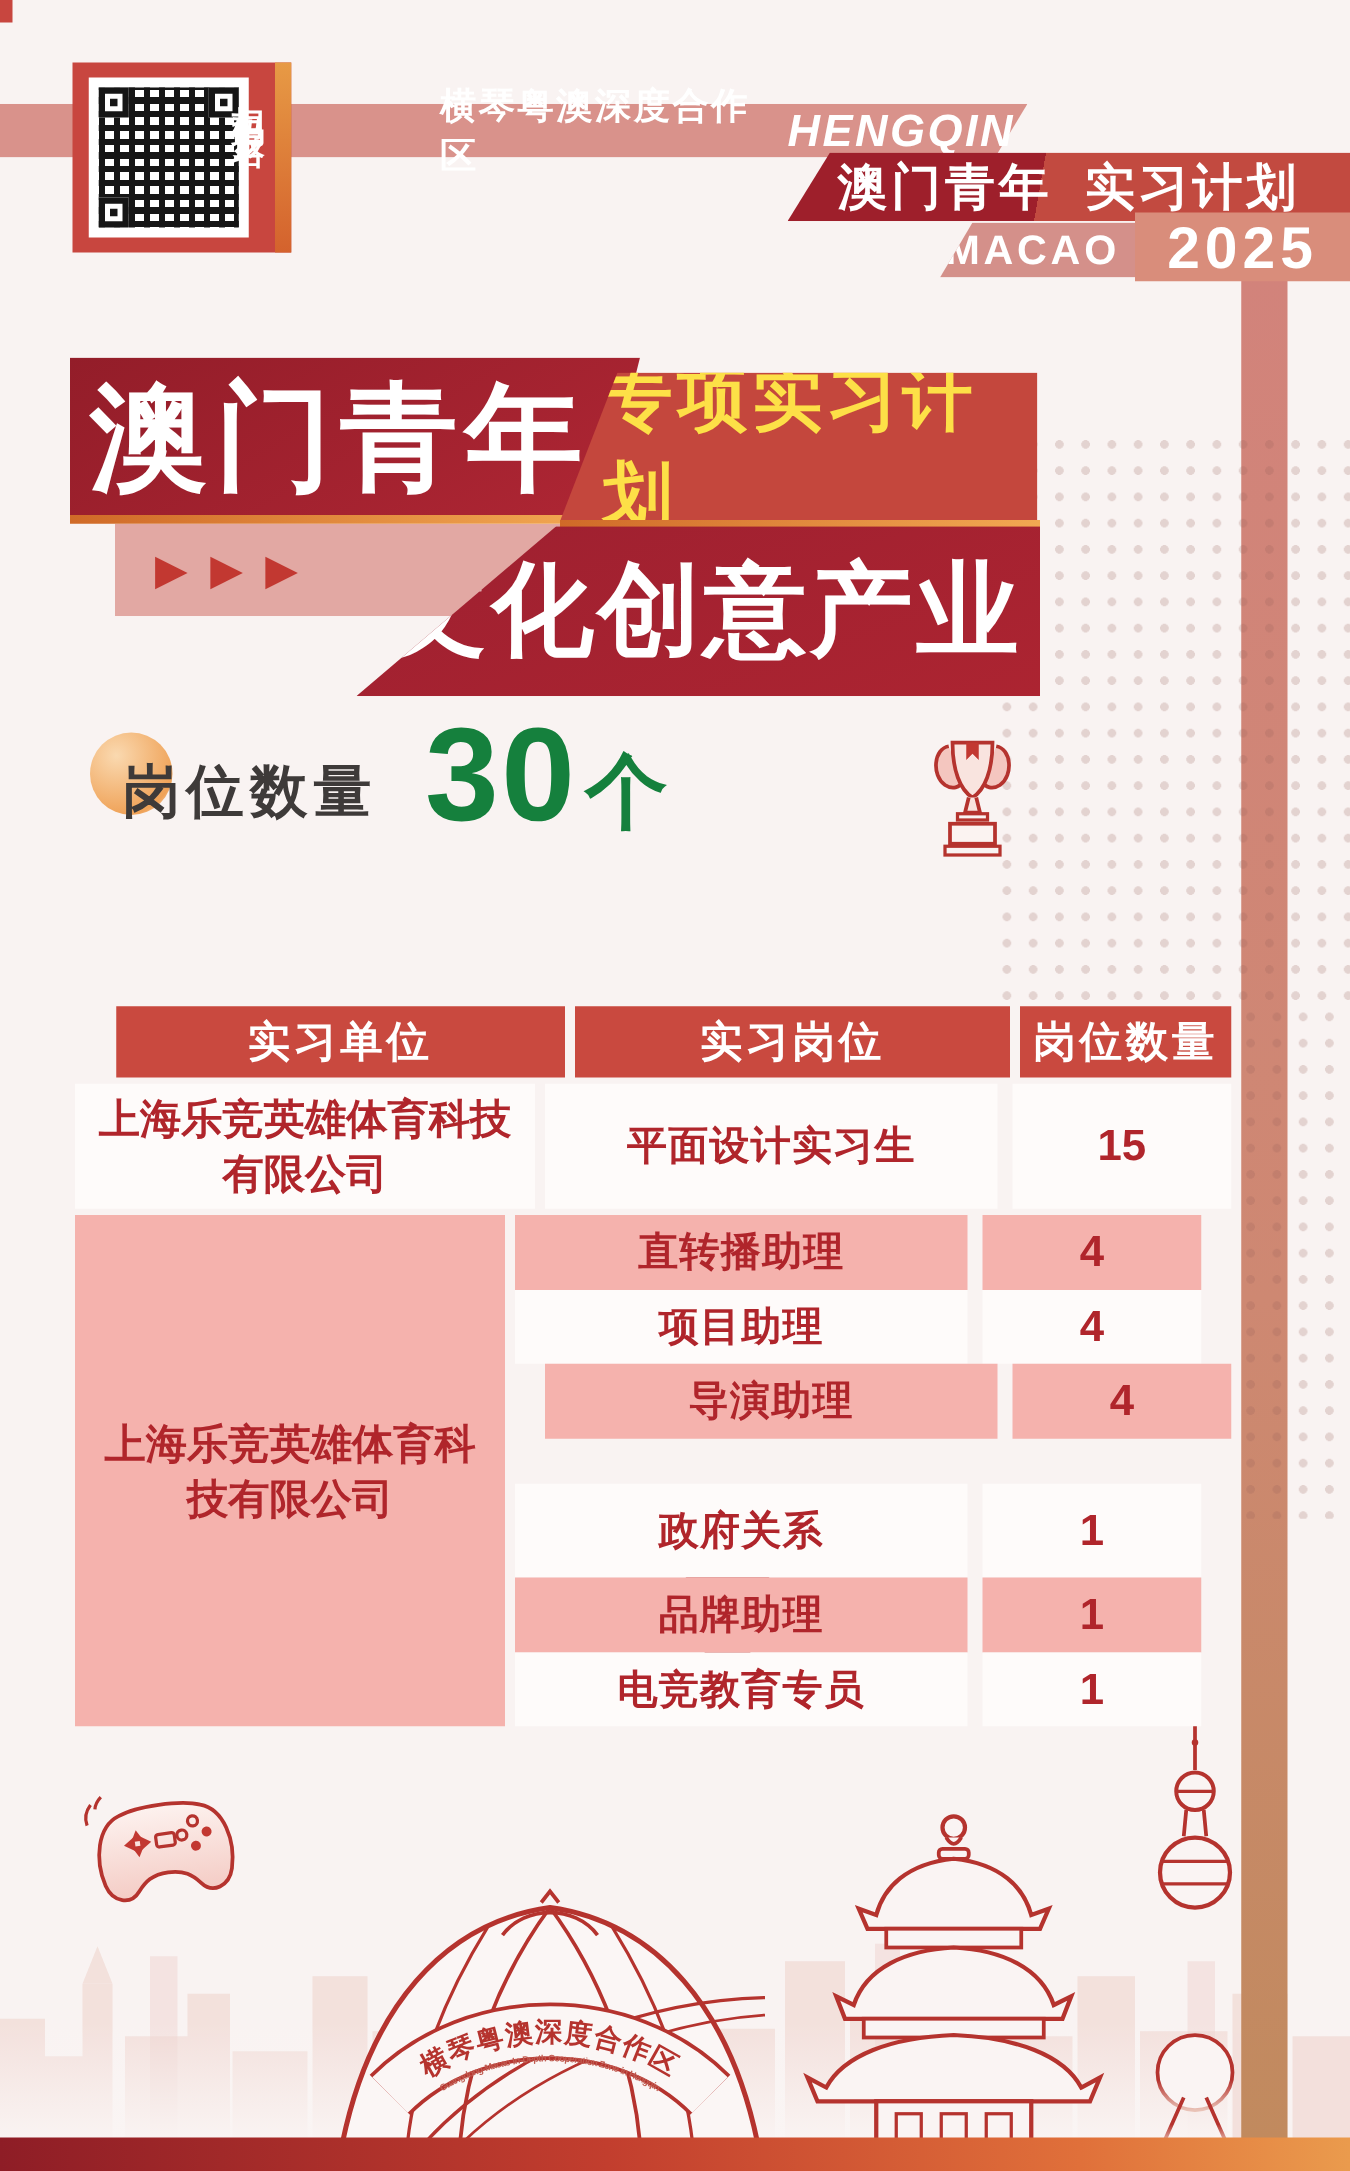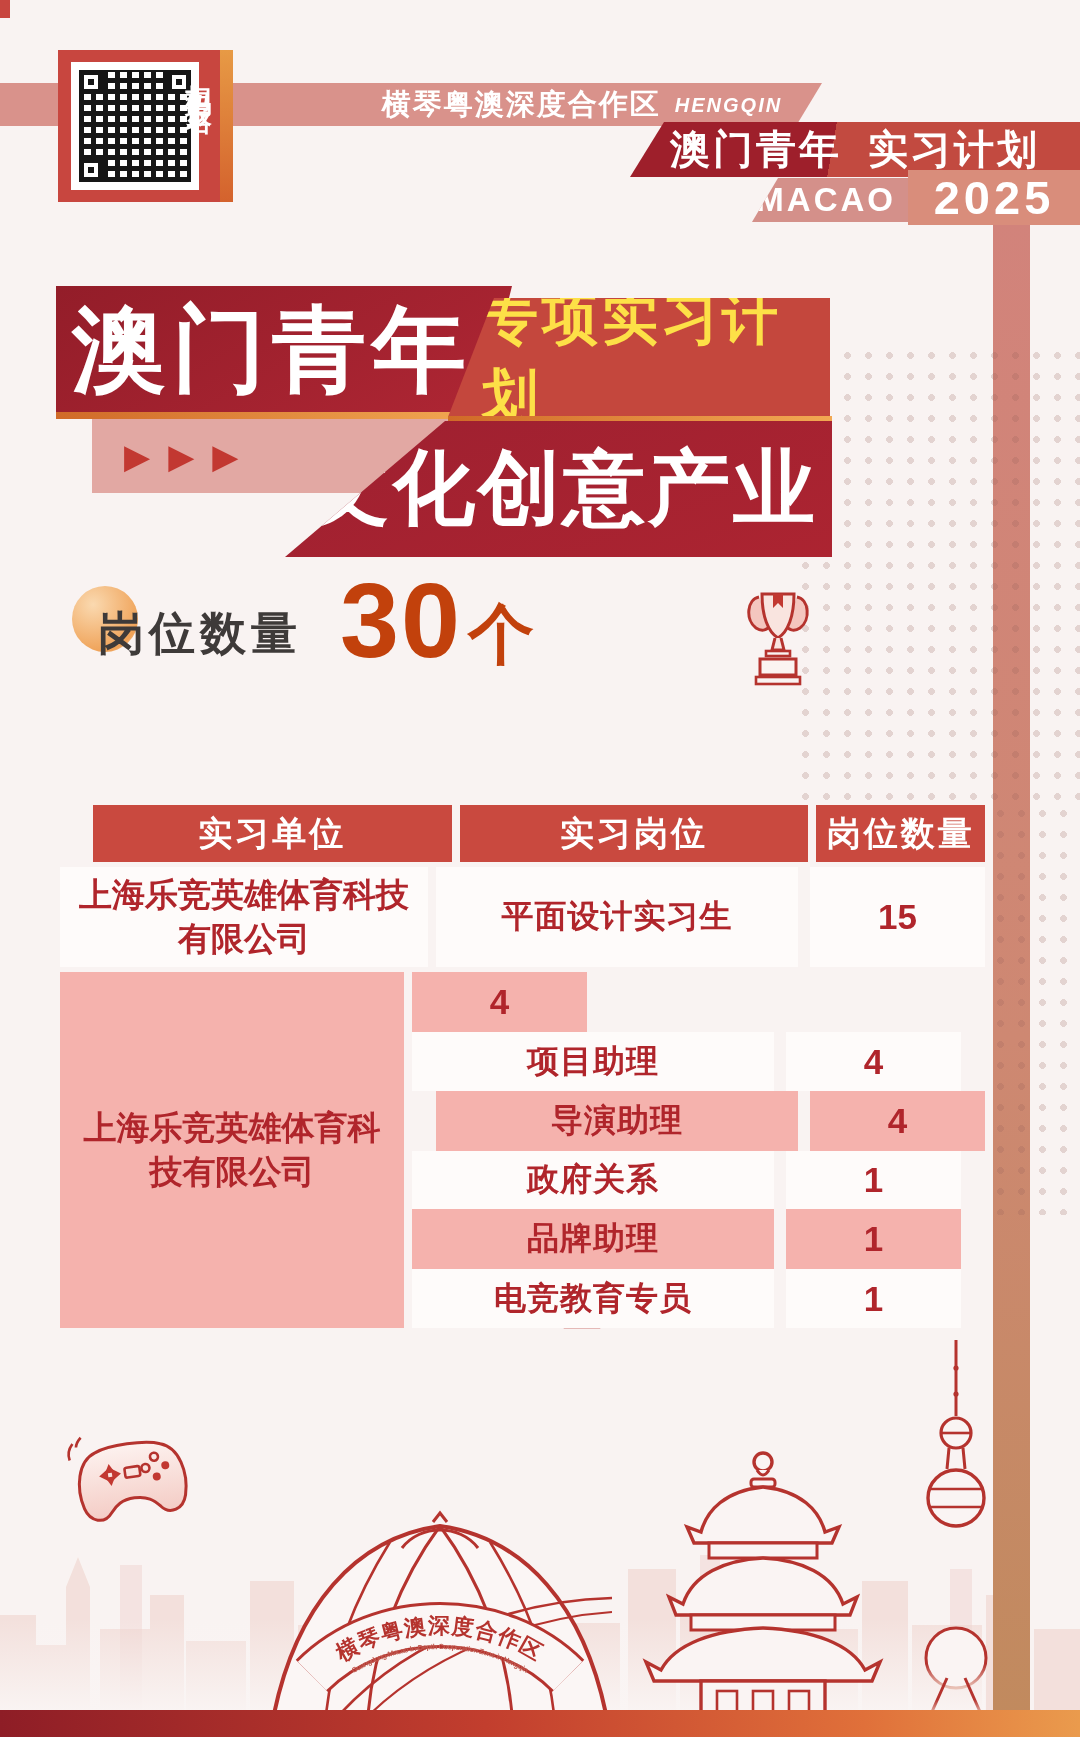--- a/index.html
+++ b/index.html
@@ -7,21 +7,21 @@
         background:#F9F3F2;font-family:"Liberation Sans","DejaVu Sans",sans-serif;}
   .abs{position:absolute;}
 
   
   .corner-mark{left:0;top:0;width:10px;height:18px;background:#C8463F;z-index:3;}
   .top-band{left:0;top:83px;width:822px;height:43px;background:#D9928B;z-index:2;
             clip-path:polygon(0 0,100% 0,calc(100% - 26px) 100%,0 100%);}
   .zone-line{left:352px;top:86px;width:460px;height:38px;z-index:3;color:#fff;
              display:flex;align-items:center;justify-content:center;gap:14px;}
   .zone-cn{font-size:29px;font-weight:700;letter-spacing:2px;}
-  .zone-en{font-size:20px;font-weight:900;letter-spacing:2px;font-style:italic;}
+  .zone-en{font-size:36px;font-weight:900;letter-spacing:2px;font-style:italic;}
   .program-band{left:630px;top:122px;width:450px;height:55px;z-index:3;
                 clip-path:polygon(34px 0,100% 0,100% 100%,0 100%);
                 background:linear-gradient(100deg,#9E1F2B 0 45%,#C24A40 45% 100%);
                 display:flex;align-items:center;justify-content:center;gap:26px;color:#fff;}
   .program-band span{font-size:40px;font-weight:900;letter-spacing:3px;}
   .macao-badge{left:752px;top:178px;width:156px;height:44px;background:#D4908A;z-index:3;
                clip-path:polygon(26px 0,100% 0,100% 100%,0 100%);
                display:flex;align-items:center;justify-content:flex-end;padding-right:12px;box-sizing:border-box;
                color:#fff;font-size:33px;font-weight:900;letter-spacing:3px;}
   .year-badge{left:908px;top:170px;width:172px;height:55px;background:#D98D7B;z-index:3;
@@ -69,21 +69,21 @@
   .banner3{left:285px;top:421px;width:547px;height:136px;z-index:6;
            background:linear-gradient(160deg,#9E2030,#AC2431);
            clip-path:polygon(160px 0,100% 0,100% 100%,0 100%);
            display:flex;align-items:center;justify-content:flex-end;padding-right:14px;box-sizing:border-box;}
   .banner3 span{color:#fff;font-size:82px;font-weight:900;letter-spacing:3px;}
 
   
   .jobs-circle{left:72px;top:586px;width:66px;height:66px;border-radius:50%;z-index:4;
                background:radial-gradient(circle at 32% 28%,#FAD9B0,#EFA156 75%,rgba(239,161,86,0));}
   .jobs-label{left:98px;top:603px;z-index:5;color:#3E3A39;font-size:46px;font-weight:900;letter-spacing:5px;}
-  .jobs-count{left:340px;top:560px;z-index:5;display:flex;align-items:baseline;color:#c2410c;}
+  .jobs-count{left:340px;top:560px;z-index:5;display:flex;align-items:baseline;color:#15803d;}
   .jobs-count .num{font-size:106px;font-weight:900;letter-spacing:2px;}
   .jobs-count .unit{font-size:66px;font-weight:900;margin-left:6px;}
   .trophy{left:742px;top:590px;z-index:5;}
 
   
   .jobs-table{left:60px;top:805px;width:925px;z-index:5;}
   .thead{display:flex;gap:8px;margin-bottom:5px;padding-left:33px;}
   .th{background:#C9493F;color:#fff;font-size:34px;font-weight:700;letter-spacing:3px;
       height:57px;display:flex;align-items:center;justify-content:center;}
   .c0{width:372px;} .c1{width:362px;} .c2{width:175px;}
@@ -188,31 +188,32 @@
             <div class="trow" style="height: 100px;">
               <div class="td pos c1">平面设计实习生</div>
               <div class="td cnt c2">15</div>
             </div>
           </div>
         </div>
         <div class="tgroup">
           <div class="td company c0 bg-pink">上海乐竞英雄体育科技有限公司</div>
           <div class="trows">
             <div class="trow" style="height: 59.7px;">
+              <div class="td pos c1 bg-pink">直转播助理</div>
               <div class="td cnt c2 bg-pink">4</div>
             </div>
             <div class="trow" style="height: 59.7px;">
               <div class="td pos c1">项目助理</div>
               <div class="td cnt c2">4</div>
             </div>
             <div class="trow" style="height: 59.7px; padding-left: 24px;">
               <div class="td pos c1 bg-pink">导演助理</div>
               <div class="td cnt c2 bg-pink">4</div>
             </div>
-            <div class="trow" style="height: 58px;">
+            <div class="trow" style="height: 75px; margin-top: 36px;">
               <div class="td pos c1">政府关系</div>
               <div class="td cnt c2">1</div>
             </div>
             <div class="trow" style="height: 59.7px;">
               <div class="td pos c1 bg-pink">品牌助理</div>
               <div class="td cnt c2 bg-pink">1</div>
             </div>
             <div class="trow" style="height: 59.7px;">
               <div class="td pos c1">电竞教育专员</div>
               <div class="td cnt c2">1</div>

